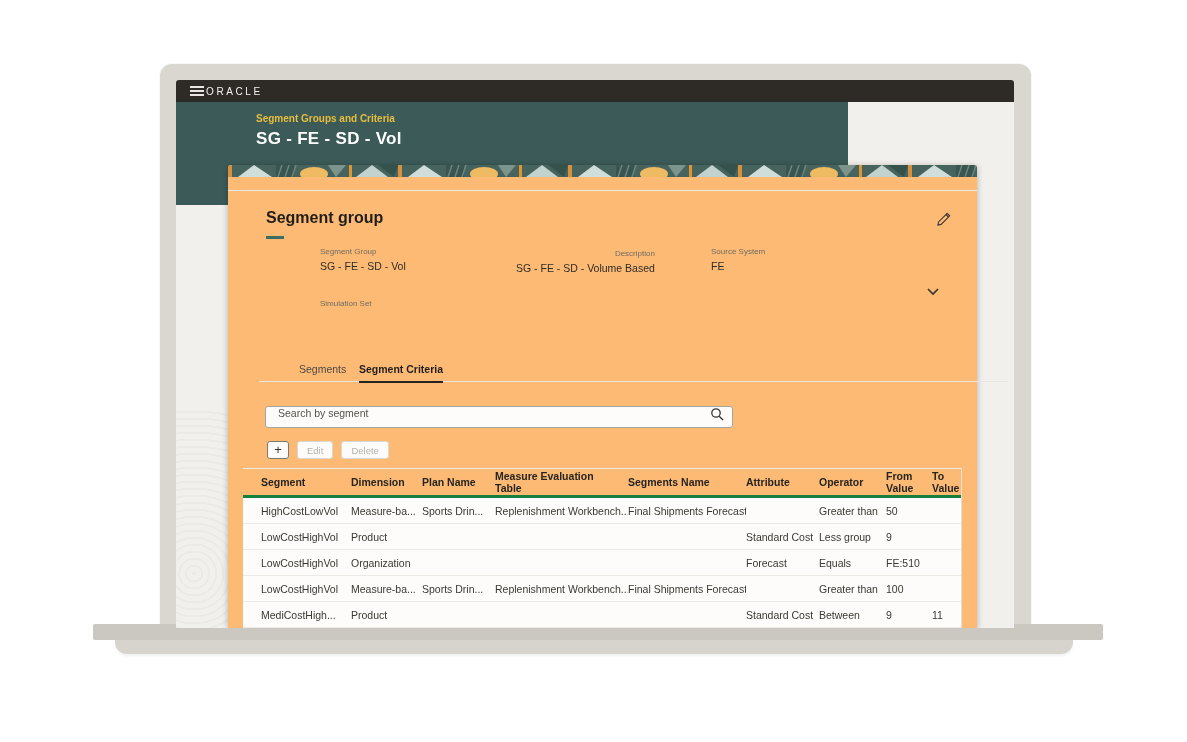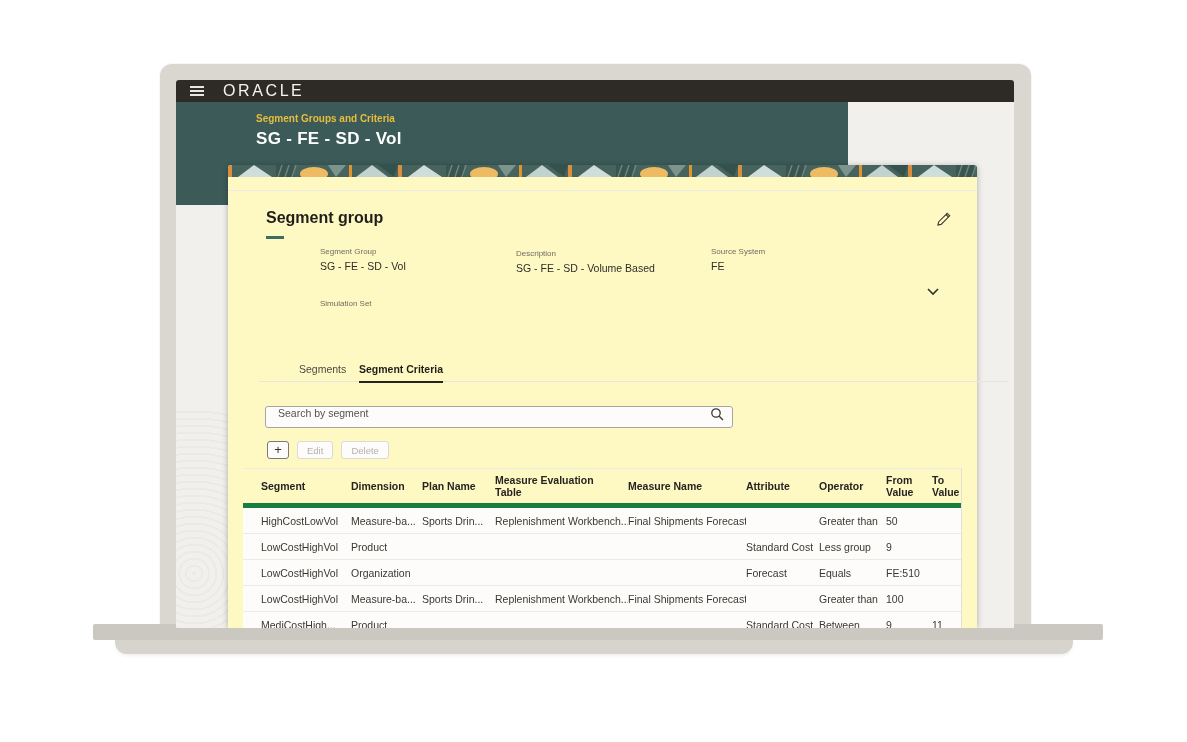--- a/index.html
+++ b/index.html
@@ -15,44 +15,44 @@
     background:#d7d4ce; border-radius:0 0 12px 12px; box-shadow:0 2px 3px rgba(0,0,0,0.06); }
 
   
   .screen { position:absolute; left:176px; top:80px; width:838px; height:548px;
     background:#f2f0ec; border-radius:3px 3px 0 0; overflow:hidden; }
 
   .topbar { position:absolute; left:0; top:0; width:838px; height:22px; background:#2e2b27;
     display:flex; align-items:center; }
   .menu-icon { width:14px; height:10px; margin-left:14px; display:flex; flex-direction:column; justify-content:space-between; cursor:pointer; }
   .menu-icon span { display:block; width:14px; height:2px; background:#e8e7e4; }
-  .brand { color:#f4f3f1; font-size:16px; letter-spacing:2.6px; font-weight:400; margin-left:19px; }
+  .brand { color:#f4f3f1; font-size:10px; letter-spacing:2.6px; font-weight:400; margin-left:2px; }
 
   .teal-header { position:absolute; left:0; top:22px; width:672px; height:103px; background:#3c5b58; }
   .breadcrumb { position:absolute; left:80px; top:11px; font-size:10px; font-weight:700; color:#e7bd3e; }
   .page-title { position:absolute; left:80px; top:27px; font-size:17px; font-weight:700; color:#ffffff; letter-spacing:0.3px; }
 
   .swirl { position:absolute; left:0; top:330px; width:52px; height:218px;
     background:repeating-radial-gradient(circle at 35% 75%, rgba(60,70,65,0.035) 0 2px, transparent 2px 7px); }
 
   
-  .card { position:absolute; left:52px; top:85px; width:749px; height:463px; background:#fef9c3;
+  .card { position:absolute; left:52px; top:85px; width:749px; height:463px; background:#fdba74;
     border-radius:3px 3px 0 0; box-shadow:0 1px 6px rgba(0,0,0,0.28); }
   .strip { position:absolute; left:0; top:0; width:749px; height:12px; border-radius:3px 3px 0 0; overflow:hidden; }
   .card-top-divider { position:absolute; left:0; top:25px; width:749px; border-bottom:1px solid #edeae5; }
 
   .section-title { position:absolute; left:38px; top:44px; font-size:16px; font-weight:700; color:#201e1b; }
   .accent-bar { position:absolute; left:38px; top:71px; width:18px; height:3px; background:#3f6e60; }
   .edit-btn { position:absolute; left:708px; top:45px; width:18px; height:18px; background:none; border:none; cursor:pointer; padding:0; }
 
   .field { position:absolute; }
   .field .flabel { font-size:8px; color:#6f6b63; margin-bottom:4px; }
   .field .fvalue { font-size:10.5px; color:#2f2c28; }
   .f1 { left:92px; top:82px; }
-  .f2 { left:288px; top:84px; }
+  .f2 { left:288px; top:84px;text-align:right; }
   .f3 { left:483px; top:82px; }
   .f4 { left:92px; top:134px; }
   .collapse-btn { position:absolute; left:698px; top:119px; width:18px; height:14px; background:none; border:none; cursor:pointer; padding:0; }
 
   .tabs { position:absolute; left:0; top:195px; width:749px; height:22px; border-bottom:1px solid #e8e5e0;margin-left:31px; }
   .tab { position:absolute; top:3px; font-size:10.5px; color:#4c4944; cursor:pointer; padding-bottom:6px; }
   .tab-segments { left:40px; }
   .tab-criteria { left:100px; font-weight:700; color:#201e1b; border-bottom:2px solid #26241f; }
 
   .search-wrap { position:absolute; left:37px; top:238px; width:468px; height:22px; }
@@ -62,21 +62,21 @@
   .search-icon { position:absolute; right:9px; top:4px; width:14px; height:14px; cursor:pointer; }
 
   .btn-row { position:absolute; left:39px; top:276px; height:18px; display:flex; gap:8px; align-items:center; }
   .btn { font-family:"Liberation Sans", sans-serif; border-radius:3px; background:#fdfcfa; cursor:pointer; }
   .btn-add { width:22px; height:18px; border:1px solid #7c7872; color:#33312d; font-size:13px; line-height:14px; }
   .btn-disabled { height:18px; border:1px solid #dcd9d4; color:#b5b1ab; font-size:9.5px; padding:0 9px; cursor:default; }
 
   
   .table { position:absolute; left:15px; top:303px; width:719px; border-right:1px solid #e3e0db; }
   .thead, .tr { display:grid; grid-template-columns:90px 71px 73px 133px 118px 73px 67px 46px 1fr; padding-left:18px; align-items:center; }
-  .thead { height:40px; border-top:1px solid #eeebe6; border-bottom:5px solid #15803d; }
+  .thead { height:30px; border-top:1px solid #eeebe6; border-bottom:3px solid #15803d; }
   .th { font-size:10.5px; font-weight:700; color:#262420; line-height:1.15; padding-right:6px; }
   .tr { height:26px; border-bottom:1px solid #edeae5; background:#fdfcfa; }
   .td { font-size:10.5px; color:#3b3833; white-space:nowrap; overflow:hidden; padding-right:6px; }
 
   svg.icon { display:block; }
 </style>
 </head>
 <body>
 
 <div class="canvas">
@@ -178,21 +178,21 @@
         <button class="btn btn-disabled">Edit</button>
         <button class="btn btn-disabled">Delete</button>
       </div>
 
       <div class="table">
         <div class="thead">
             <div class="th">Segment</div>
             <div class="th">Dimension</div>
             <div class="th">Plan Name</div>
             <div class="th">Measure Evaluation Table</div>
-            <div class="th">Measure Name</div>
+            <div class="th">Segments Name</div>
             <div class="th">Attribute</div>
             <div class="th">Operator</div>
             <div class="th">From Value</div>
             <div class="th">To Value</div>
           </div>
         <div class="tbody">
             <div class="tr">
               <div class="td">HighCostLowVol</div>
               <div class="td">Measure-ba...</div>
               <div class="td">Sports Drin...</div>

